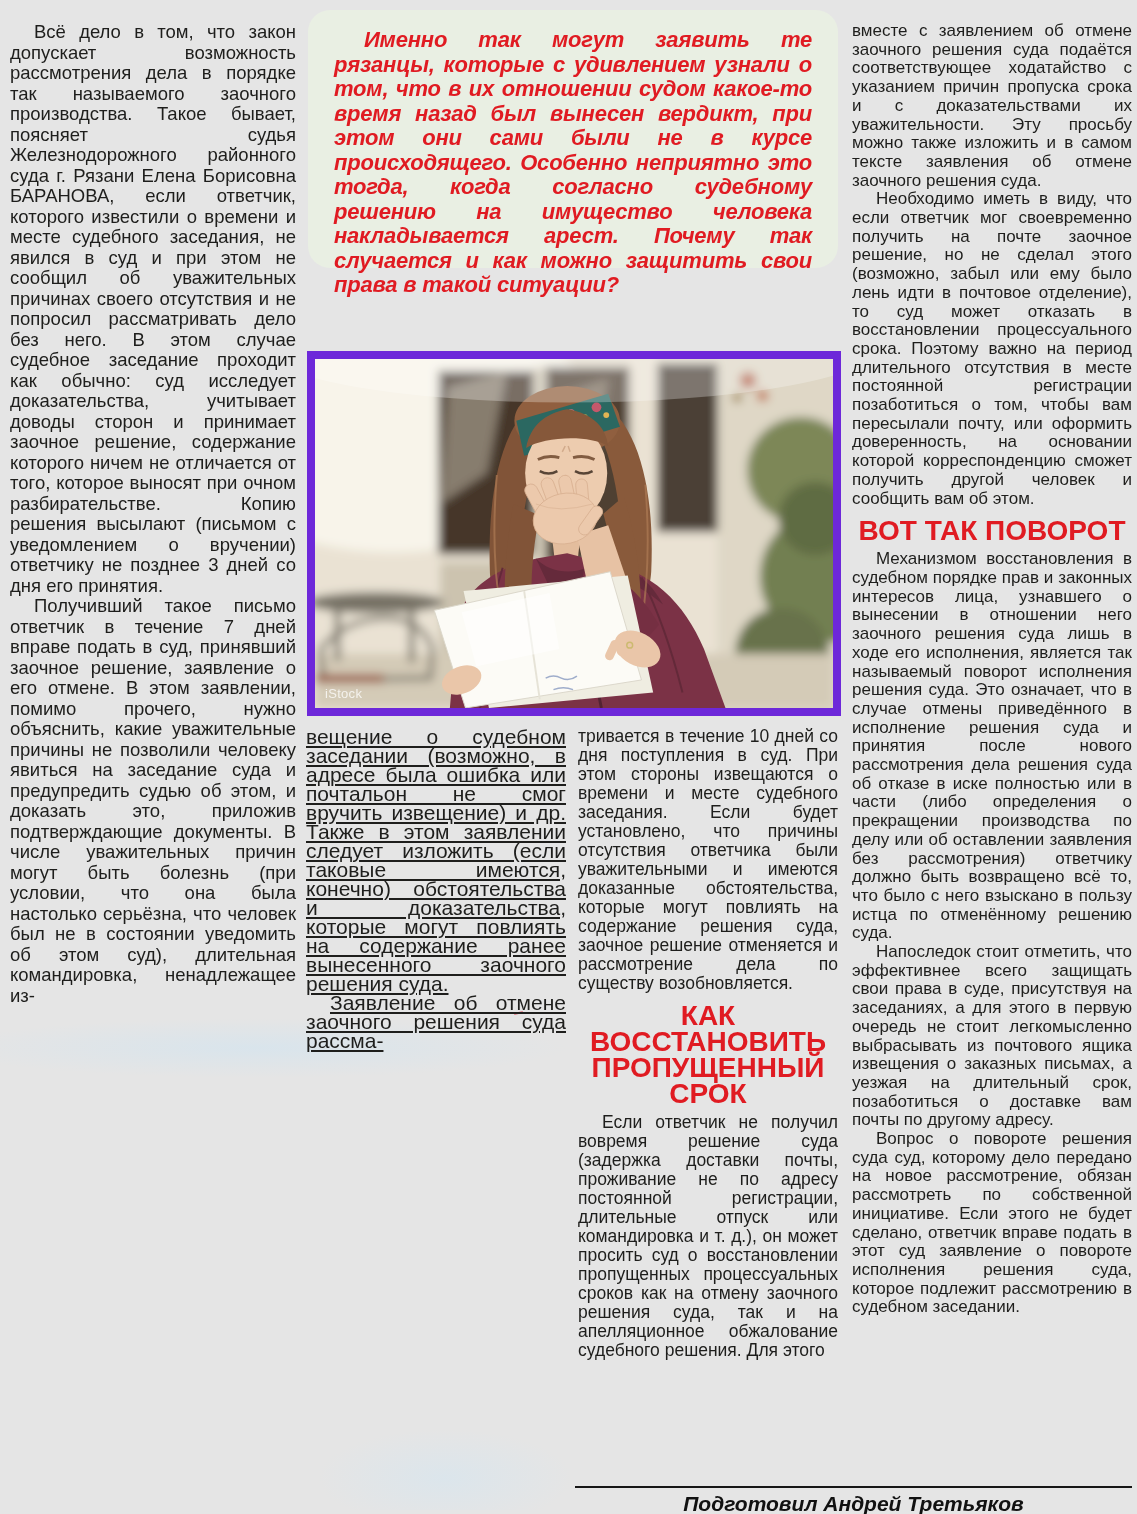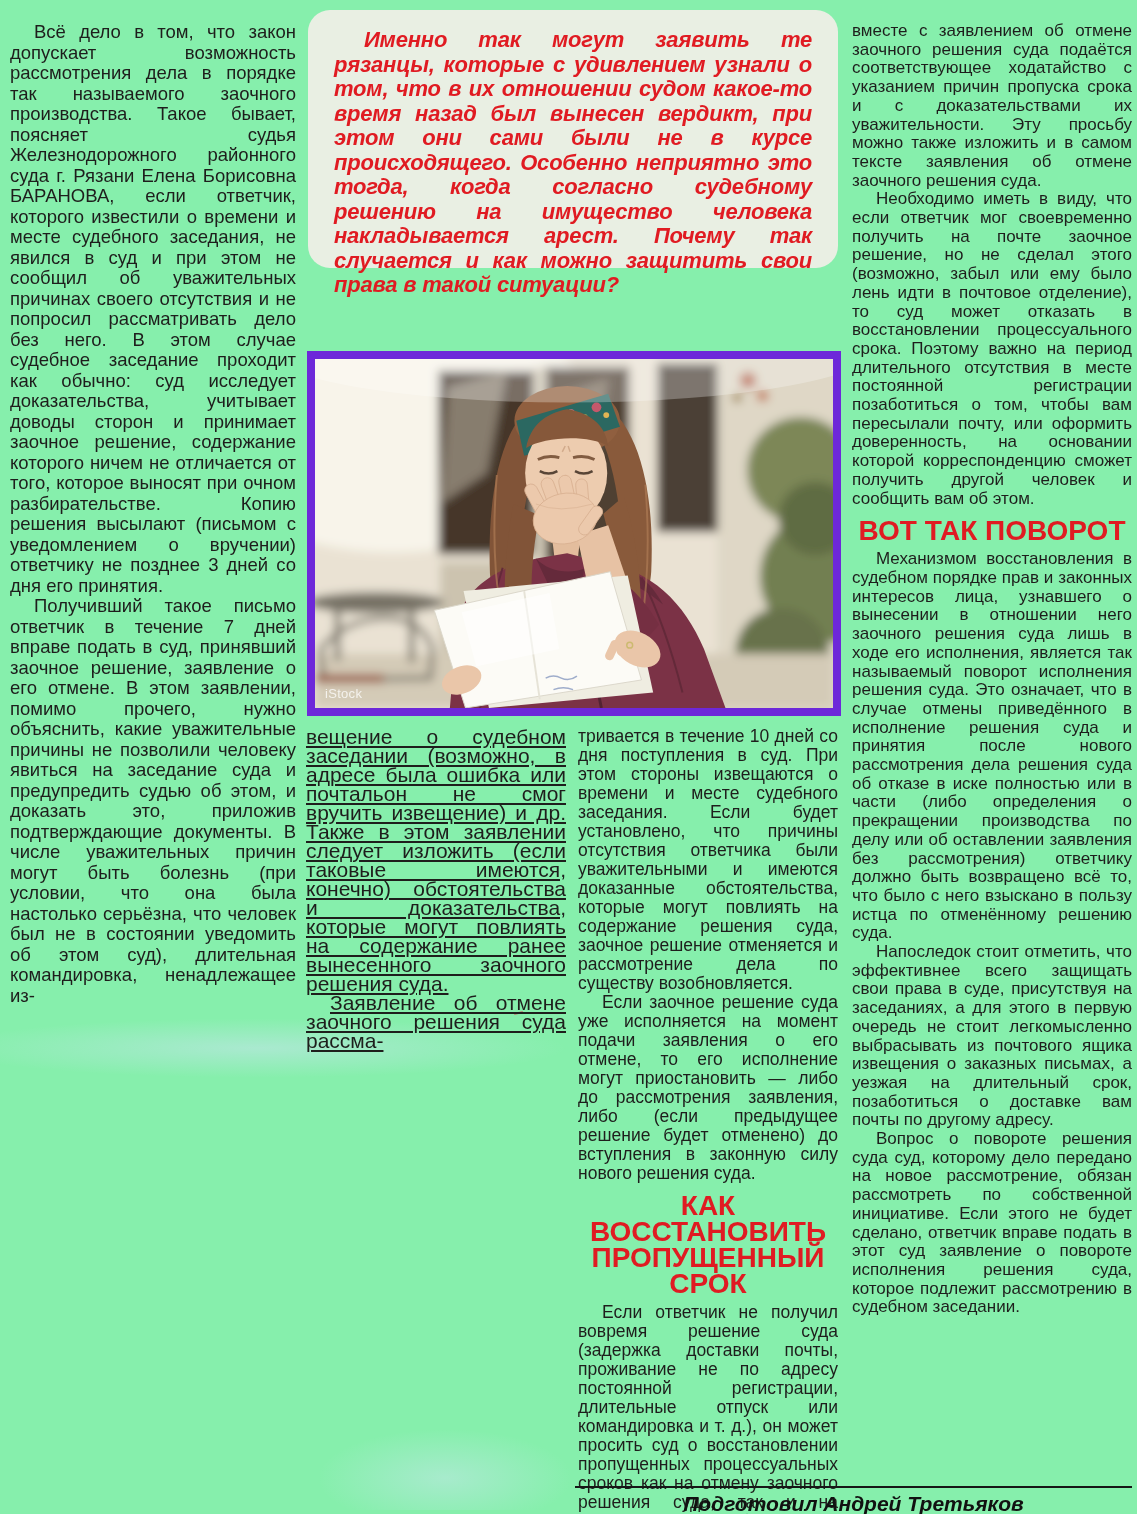--- a/index.html
+++ b/index.html
@@ -2,21 +2,21 @@
 <html lang="ru"><head>
 <meta charset="utf-8">
 <style>
   html, body {
     margin: 0; padding: 0;
     width: 1137px; height: 1514px;
     background: #ffffff;
     overflow: hidden;
     font-family: "Liberation Sans", sans-serif;
   }
-  .page { position: relative; width: 1137px; height: 1514px; background:#86efac; }
+  .page { position: relative; width: 1137px; height: 1514px; background:#e5e5e5; }
 
   
   .col {
     position: absolute;
     text-align: justify;
     color: #1e1e1c;
     hyphens: auto;
   }
   .col p { margin: 0 0 0 0; }
   .col p.ind { text-indent: 24px; }
@@ -229,21 +229,20 @@
     <figcaption class="photo-credit">iStock</figcaption>
   </figure>
 
   <div class="col col2">
     <p>вещение о судебном заседании (возможно, в адресе была ошибка или почтальон не смог вручить извещение) и др. Также в этом заявлении следует изложить (если таковые имеются, конечно) обстоятельства и доказательства, которые могут повлиять на содержание ранее вынесенного заочного решения суда.</p>
     <p class="ind">Заявление об отмене заочного решения суда рассма-</p>
   </div>
 
   <div class="col col3">
     <p>тривается в течение 10 дней со дня поступления в суд. При этом стороны извещаются о времени и месте судебного заседания. Если будет установлено, что причины отсутствия ответчика были уважительными и имеются доказанные обстоятельства, которые могут повлиять на содержание решения суда, заочное решение отменяется и рассмотрение дела по существу возобновляется.</p>
-    <p class="ind">Если заочное решение суда уже исполняется на момент подачи заявления о его отмене, то его исполнение могут приостановить — либо до рассмотрения заявления, либо (если предыдущее решение будет отменено) до вступления в законную силу нового решения суда.</p>
     <h2 class="sec">КАК ВОССТАНОВИТЬ ПРОПУЩЕННЫЙ СРОК</h2>
     <p class="ind">Если ответчик не получил вовремя решение суда (задержка доставки почты, проживание не по адресу постоянной регистрации, длительные отпуск или командировка и т. д.), он может просить суд о восстановлении пропущенных процессуальных сроков как на отмену заочного решения суда, так и на апелляционное обжалование судебного решения. Для этого</p>
   </div>
 
   <div class="col col4">
     <p>вместе с заявлением об отмене заочного решения суда подаётся соответствующее ходатайство с указанием причин пропуска срока и с доказательствами их уважительности. Эту просьбу можно также изложить и в самом тексте заявления об отмене заочного решения суда.</p>
     <p class="ind">Необходимо иметь в виду, что если ответчик мог своевременно получить на почте заочное решение, но не сделал этого (возможно, забыл или ему было лень идти в почтовое отделение), то суд может отказать в восстановлении процессуального срока. Поэтому важно на период длительного отсутствия в месте постоянной регистрации позаботиться о том, чтобы вам пересылали почту, или оформить доверенность, на основании которой корреспонденцию сможет получить другой человек и сообщить вам об этом.</p>
     <h2 class="sec">ВОТ ТАК ПОВОРОТ</h2>
     <p class="ind">Механизмом восстановления в судебном порядке прав и законных интересов лица, узнавшего о вынесении в отношении него заочного решения суда лишь в ходе его исполнения, является так называемый поворот исполнения решения суда. Это означает, что в случае отмены приведённого в исполнение решения суда и принятия после нового рассмотрения дела решения суда об отказе в иске полностью или в части (либо определения о прекращении производства по делу или об оставлении заявления без рассмотрения) ответчику должно быть возвращено всё то, что было с него взыскано в пользу истца по отменённому решению суда.</p>
     <p class="ind">Напоследок стоит отметить, что эффективнее всего защищать свои права в суде, присутствуя на заседаниях, а для этого в первую очередь не стоит легкомысленно выбрасывать из почтового ящика извещения о заказных письмах, а уезжая на длительный срок, позаботиться о доставке вам почты по другому адресу.</p>

